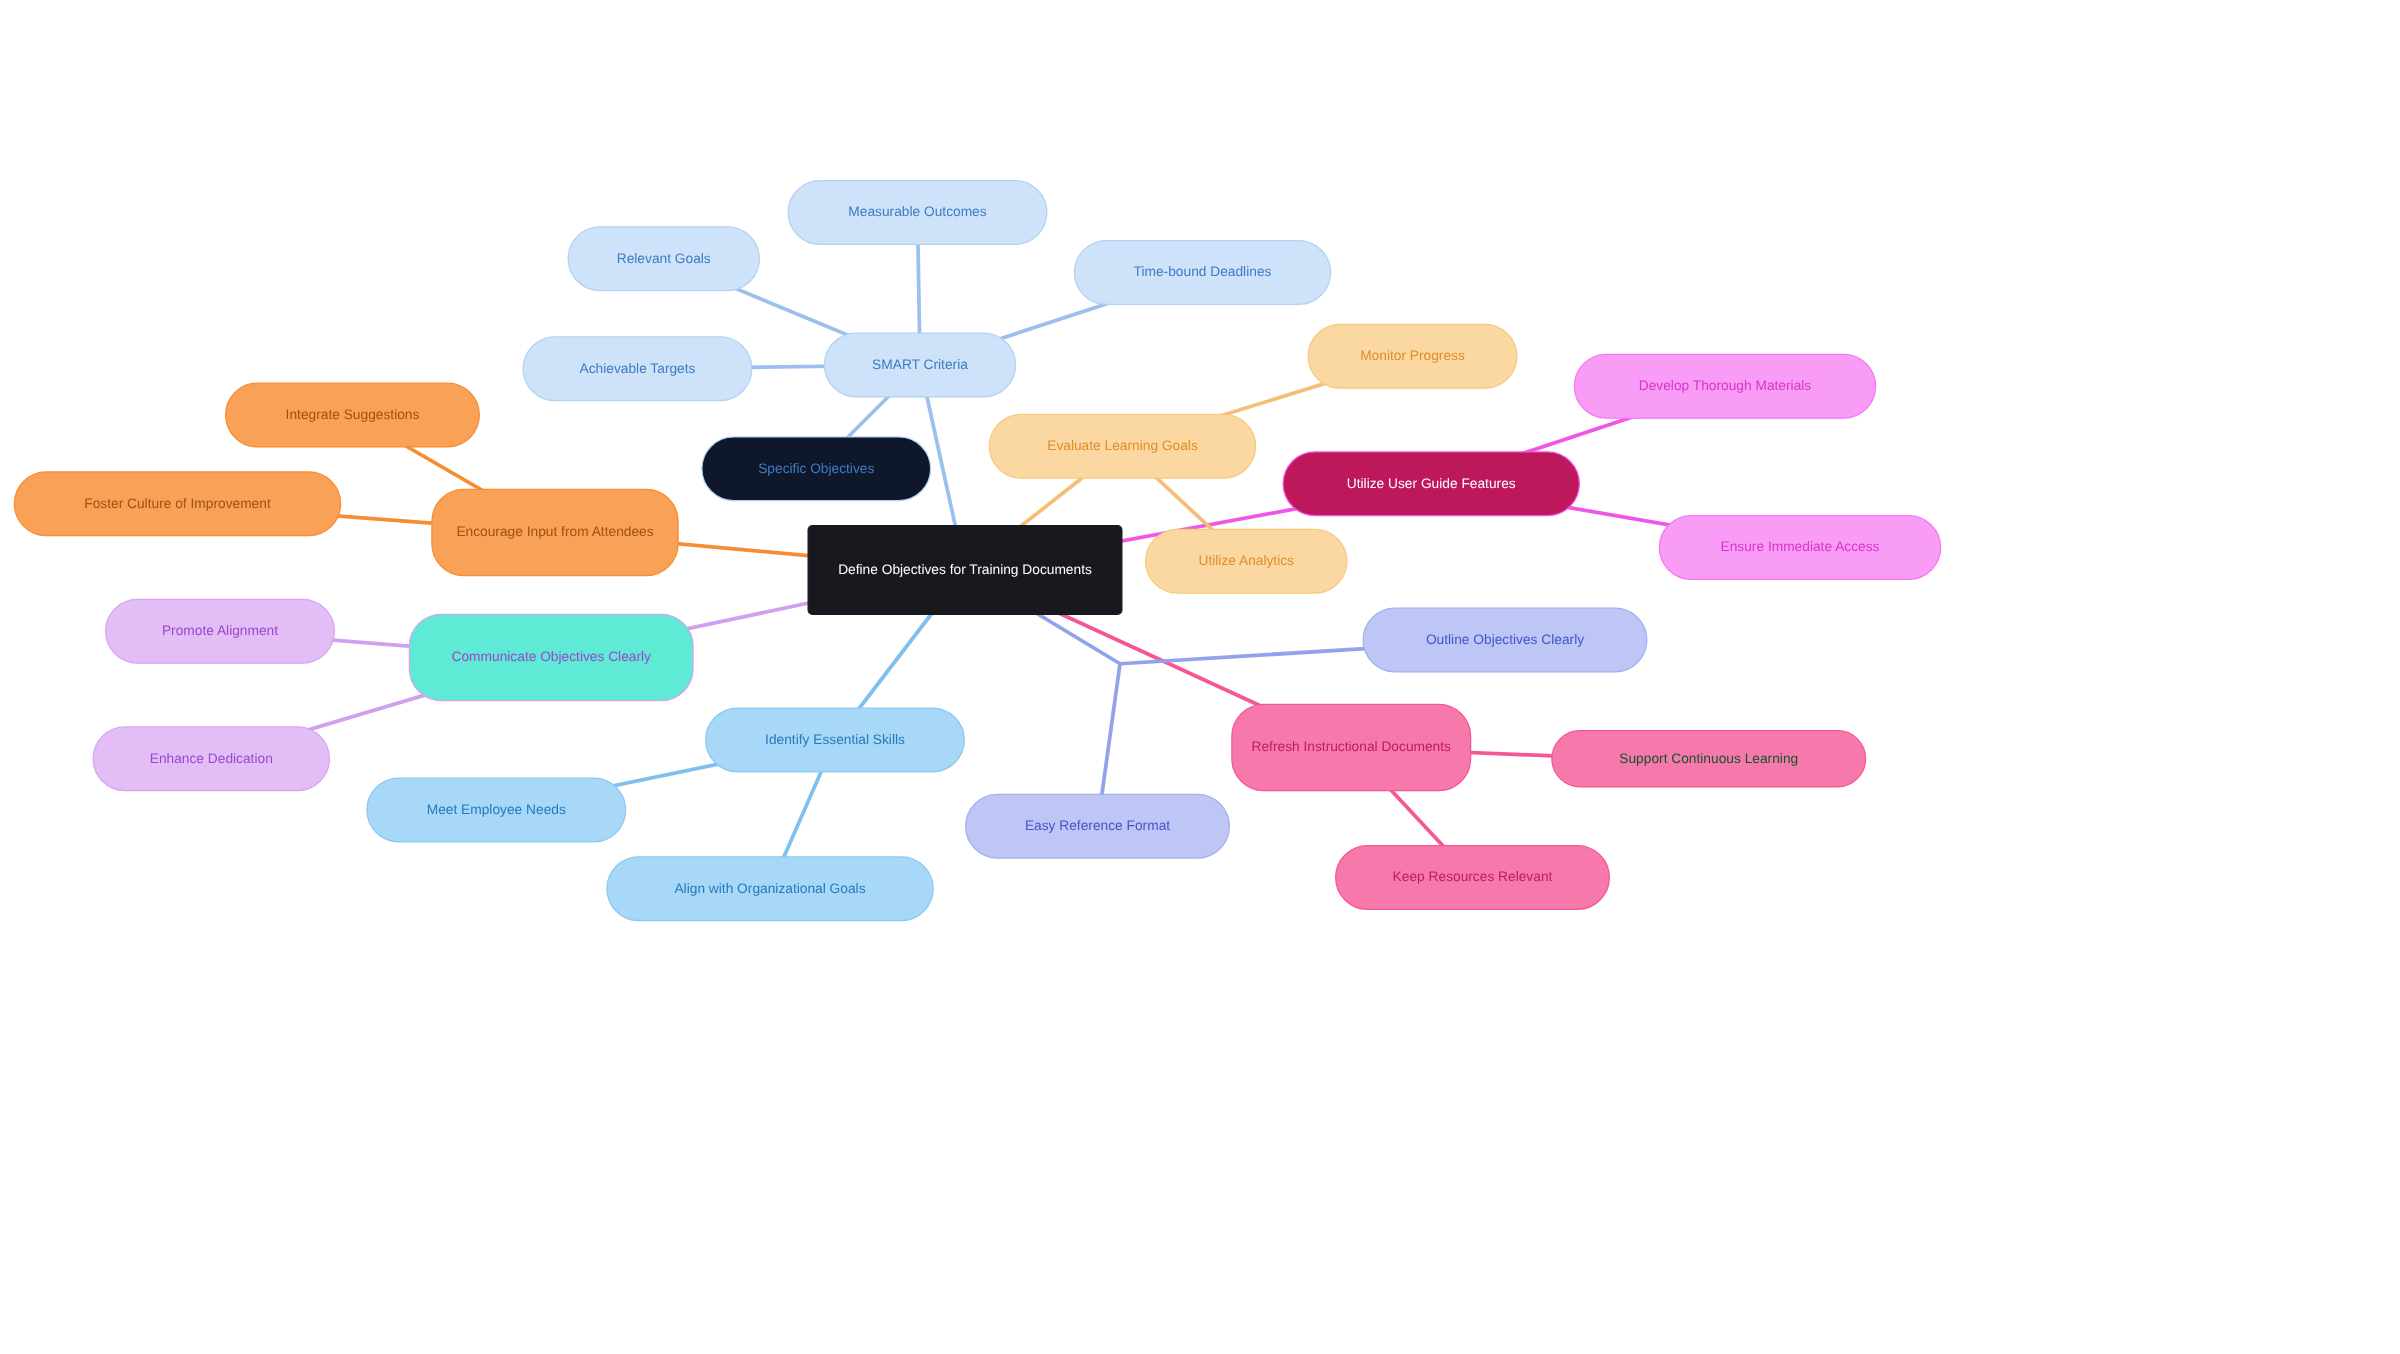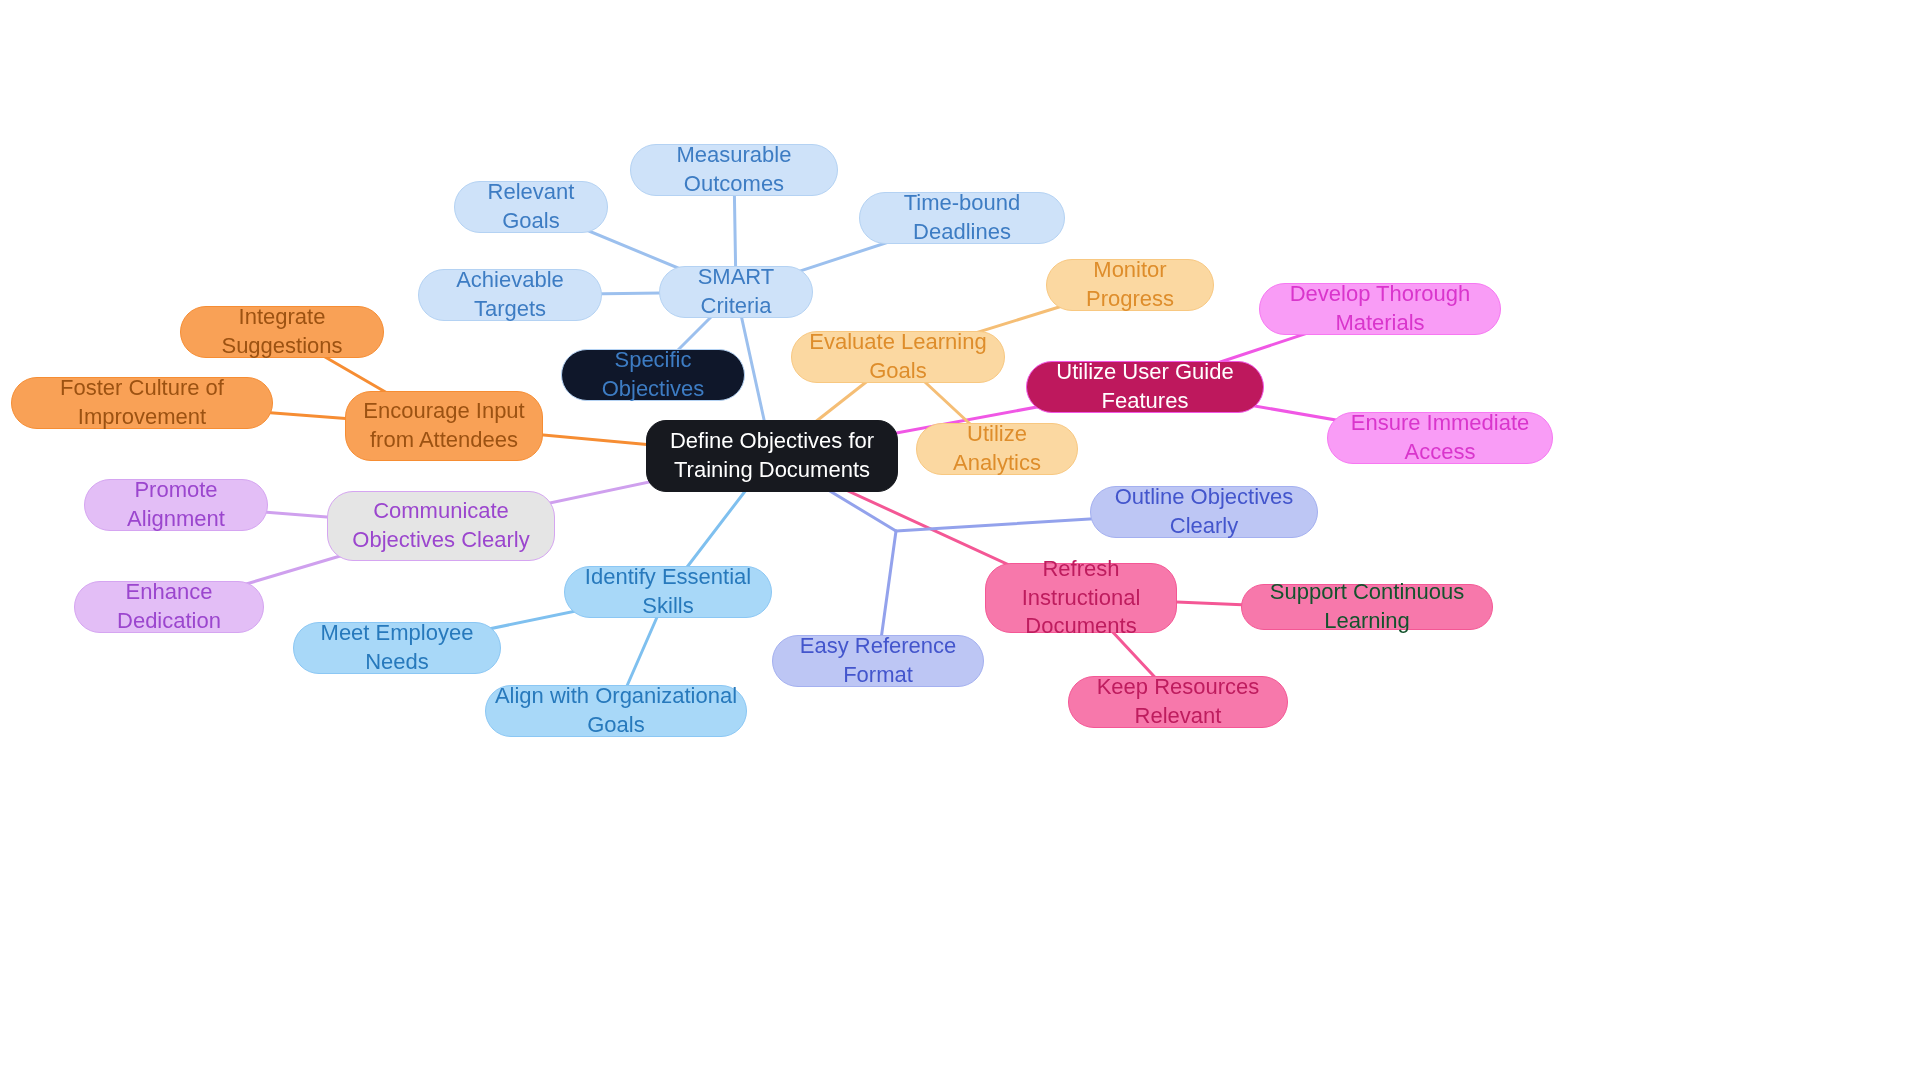--- a/index.html
+++ b/index.html
@@ -33,29 +33,29 @@
   }
   .node {
     position: absolute;
     box-sizing: border-box;
     display: flex;
     align-items: center;
     justify-content: center;
     text-align: center;
     border-radius: 26px;
     border: 1.5px solid transparent;
-    font-size: 22px;
+    font-size: 11px;
     font-weight: 500;
     line-height: 1.3;
     padding: 0 8px;
     cursor: pointer;
     user-select: none;
   }
   .node.center-node {
-    border-radius: 20px;
+    border-radius: 4px;
     font-weight: 500;
   }
 </style>
 </head>
 <body>
 
 <div class="canvas">
   <svg class="edge-layer" id="edge-layer" viewBox="0 0 1920 1083">
       <line x1="772" y1="456" x2="736" y2="292" stroke="#9CC0EE" stroke-width="3" stroke-linecap="round"></line>
       <line x1="772" y1="456" x2="898" y2="357" stroke="#F5BE75" stroke-width="3" stroke-linecap="round"></line>
@@ -127,21 +127,21 @@
       </div>
       <div class="node" style="left: 345px; top: 391px; width: 198px; height: 70px; background: rgb(249, 161, 86); border-color: rgb(246, 141, 51); color: rgb(156, 82, 18);">
         <span>Encourage Input from Attendees</span>
       </div>
       <div class="node" style="left: 180px; top: 306px; width: 204px; height: 52px; background: rgb(249, 161, 86); border-color: rgb(246, 141, 51); color: rgb(156, 82, 18);">
         <span>Integrate Suggestions</span>
       </div>
       <div class="node" style="left: 11px; top: 377px; width: 262px; height: 52px; background: rgb(249, 161, 86); border-color: rgb(246, 141, 51); color: rgb(156, 82, 18);">
         <span>Foster Culture of Improvement</span>
       </div>
-      <div class="node" style="left: 327px; top: 491px; width: 228px; height: 70px; background: #e5e5e5; border-color: rgb(213, 165, 241); color: rgb(155, 70, 206);">
+      <div class="node" style="left: 327px; top: 491px; width: 228px; height: 70px; background: #5eead4; border-color: rgb(213, 165, 241); color: rgb(155, 70, 206);">
         <span>Communicate Objectives Clearly</span>
       </div>
       <div class="node" style="left: 84px; top: 479px; width: 184px; height: 52px; background: rgb(227, 190, 246); border-color: rgb(213, 165, 241); color: rgb(155, 70, 206);">
         <span>Promote Alignment</span>
       </div>
       <div class="node" style="left: 74px; top: 581px; width: 190px; height: 52px; background: rgb(227, 190, 246); border-color: rgb(213, 165, 241); color: rgb(155, 70, 206);">
         <span>Enhance Dedication</span>
       </div>
       <div class="node" style="left: 564px; top: 566px; width: 208px; height: 52px; background: rgb(168, 216, 248); border-color: rgb(139, 199, 244); color: rgb(39, 121, 188);">
         <span>Identify Essential Skills</span>

